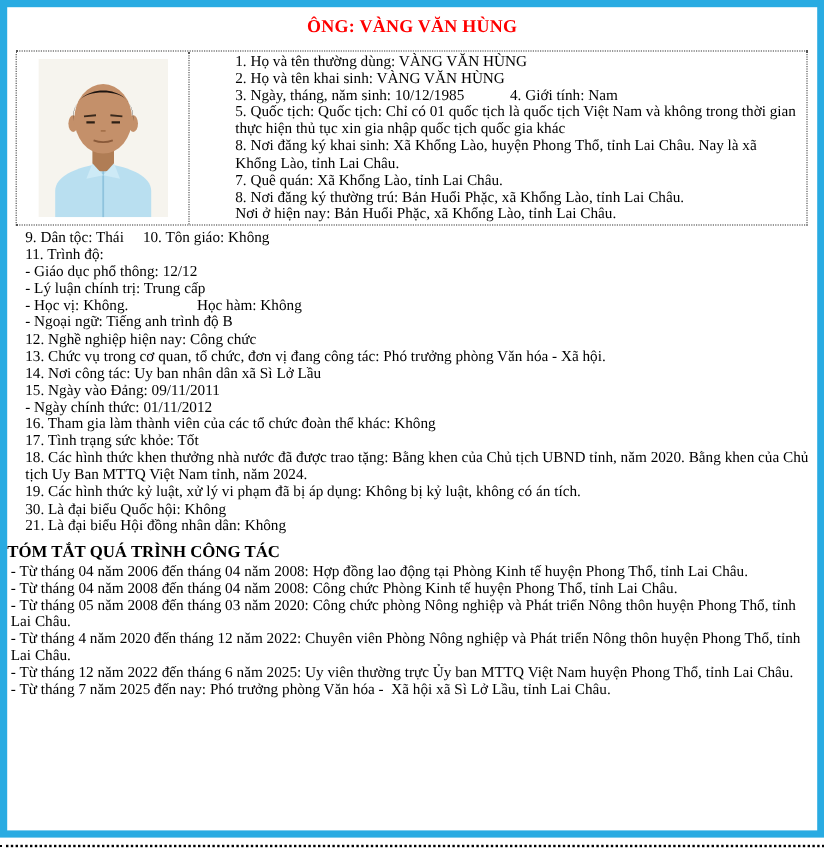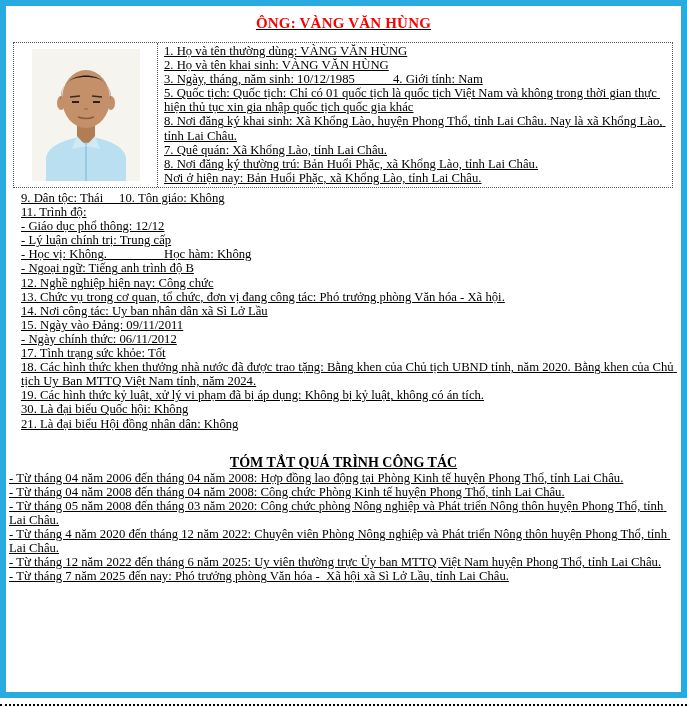--- a/index.html
+++ b/index.html
@@ -9,44 +9,44 @@
   }
   .frame {
     position:absolute; top:0; left:0; right:0; bottom:9px;
     border:6px solid #29ABE2; pointer-events:none;
   }
   .page-break-line {
     position:absolute; left:0; right:0; bottom:1px;
     border-top:2px dotted #000;
   }
   .content {
-    position:absolute; top:6px; left:6px; right:6px; bottom:15px;text-decoration:underline;
+    position:absolute; top:6px; left:6px; right:6px; bottom:15px;
   }
   .doc-title {
     margin-top:9px; text-align:center; color:#FF0000;
     font-weight:bold; font-size:15px; letter-spacing:0.2px;
   }
   .info-table {
     margin:10px 8px 0 7px; height:146px; box-sizing:border-box;
-    border:1px dotted #555; display:flex;
+    border:1px dotted #555; display:flex;gap:32px;
   }
   .photo-cell {
     width:144px; box-sizing:border-box; border-right:1px dotted #555;
     display:flex; justify-content:center; align-items:flex-start;
   }
   .photo-cell svg { margin-top:6px; display:block; }
   .info-cell {
     flex:1; padding:1px 4px 0 6px; overflow:hidden;
   }
   .line {
     font-size:12.7px; line-height:14.1px; white-space:pre-wrap;
   }
   .details { margin:3px 4px 0 15px; }
   .history-heading {
-    margin-top:24px; text-align:center; font-weight:bold; font-size:14px;
+    margin-top:8px; font-weight:bold; font-size:14px;
   }
   .history { margin:0 4px 0 3px; }
 </style>
 </head>
 <body>
 
 <div class="frame"></div>
 <div class="page-break-line"></div>
 
 <div class="content">
@@ -95,21 +95,22 @@
       <div class="line">9. Dân tộc: Thái     10. Tôn giáo: Không</div>
       <div class="line">11. Trình độ:</div>
       <div class="line">- Giáo dục phổ thông: 12/12</div>
       <div class="line">- Lý luận chính trị: Trung cấp</div>
       <div class="line">- Học vị: Không.                  Học hàm: Không</div>
       <div class="line">- Ngoại ngữ: Tiếng anh trình độ B</div>
       <div class="line">12. Nghề nghiệp hiện nay: Công chức</div>
       <div class="line">13. Chức vụ trong cơ quan, tổ chức, đơn vị đang công tác: Phó trưởng phòng Văn hóa - Xã hội.</div>
       <div class="line">14. Nơi công tác: Uy ban nhân dân xã Sì Lở Lầu</div>
       <div class="line">15. Ngày vào Đảng: 09/11/2011</div>
-      <div class="line">- Ngày chính thức: 06/11/2012</div>
+      <div class="line">- Ngày chính thức: 01/11/2012</div>
+      <div class="line">16. Tham gia làm thành viên của các tổ chức đoàn thể khác: Không</div>
       <div class="line">17. Tình trạng sức khỏe: Tốt</div>
       <div class="line">18. Các hình thức khen thưởng nhà nước đã được trao tặng: Bằng khen của Chủ tịch UBND tỉnh, năm 2020. Bằng khen của Chủ tịch Uy Ban MTTQ Việt Nam tỉnh, năm 2024.</div>
       <div class="line">19. Các hình thức kỷ luật, xử lý vi phạm đã bị áp dụng: Không bị kỷ luật, không có án tích.</div>
       <div class="line">30. Là đại biểu Quốc hội: Không</div>
       <div class="line">21. Là đại biểu Hội đồng nhân dân: Không</div>
     </div>
 
   <div class="history-heading">TÓM TẮT QUÁ TRÌNH CÔNG TÁC</div>
 
   <div class="history">

